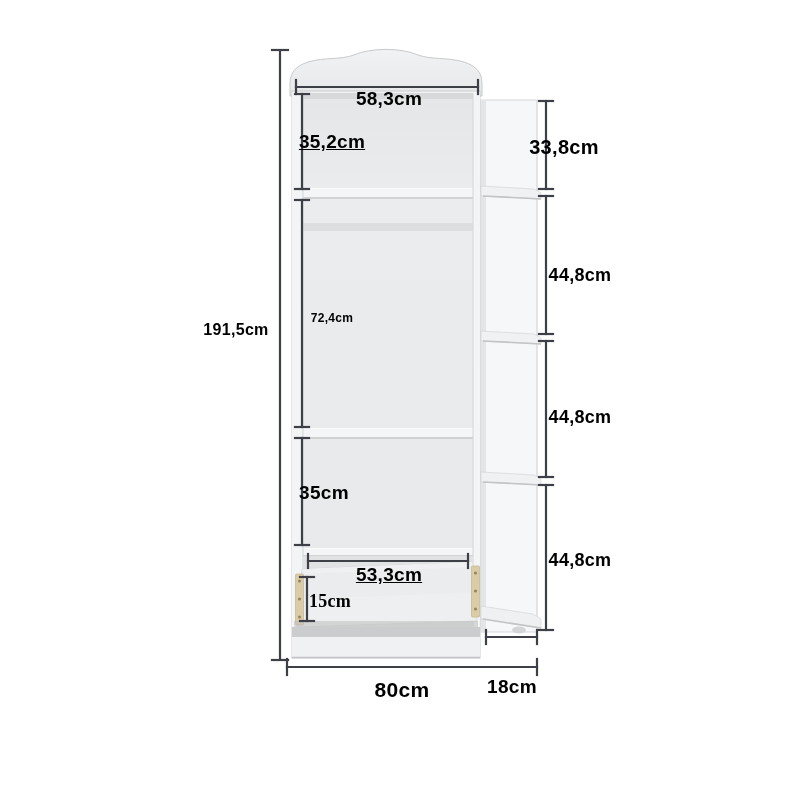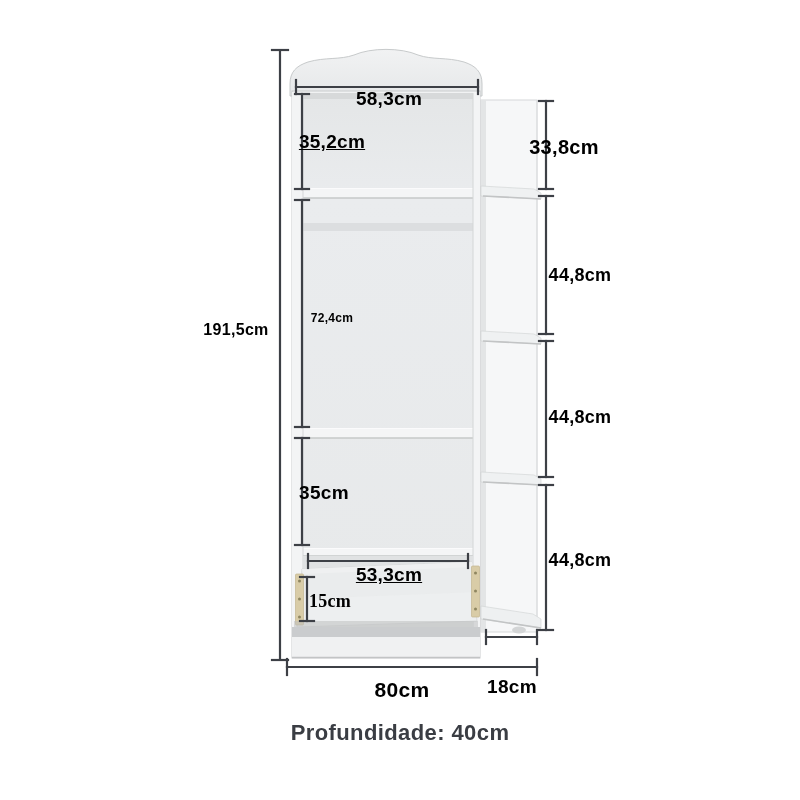--- a/index.html
+++ b/index.html
@@ -226,15 +226,14 @@
   <div class="dim" style="left:324px;top:493px;font-size:19px;">35cm</div>
   <div class="dim" style="left:389px;top:575px;font-size:19px;text-decoration:underline;">53,3cm</div>
   <div class="dim" style="left:330px;top:601px;font-size:18px;font-family:Liberation Serif, serif;">15cm</div>
   <div class="dim" style="left:564px;top:147px;font-size:20px;">33,8cm</div>
   <div class="dim" style="left:580px;top:275px;font-size:18px;">44,8cm</div>
   <div class="dim" style="left:580px;top:417px;font-size:18px;">44,8cm</div>
   <div class="dim" style="left:580px;top:560px;font-size:18px;">44,8cm</div>
   <div class="dim" style="left:512px;top:651px;font-size:19px;margin-top:36px;">18cm</div>
   <div class="dim" style="left:402px;top:683px;font-size:21px;margin-top:7px;">80cm</div>
 
-  <div class="footer-note" style="left:400px;top:733px;font-size:22px;">Profundidade: 40cm</div>
 
 </div>
 
 </body></html>

